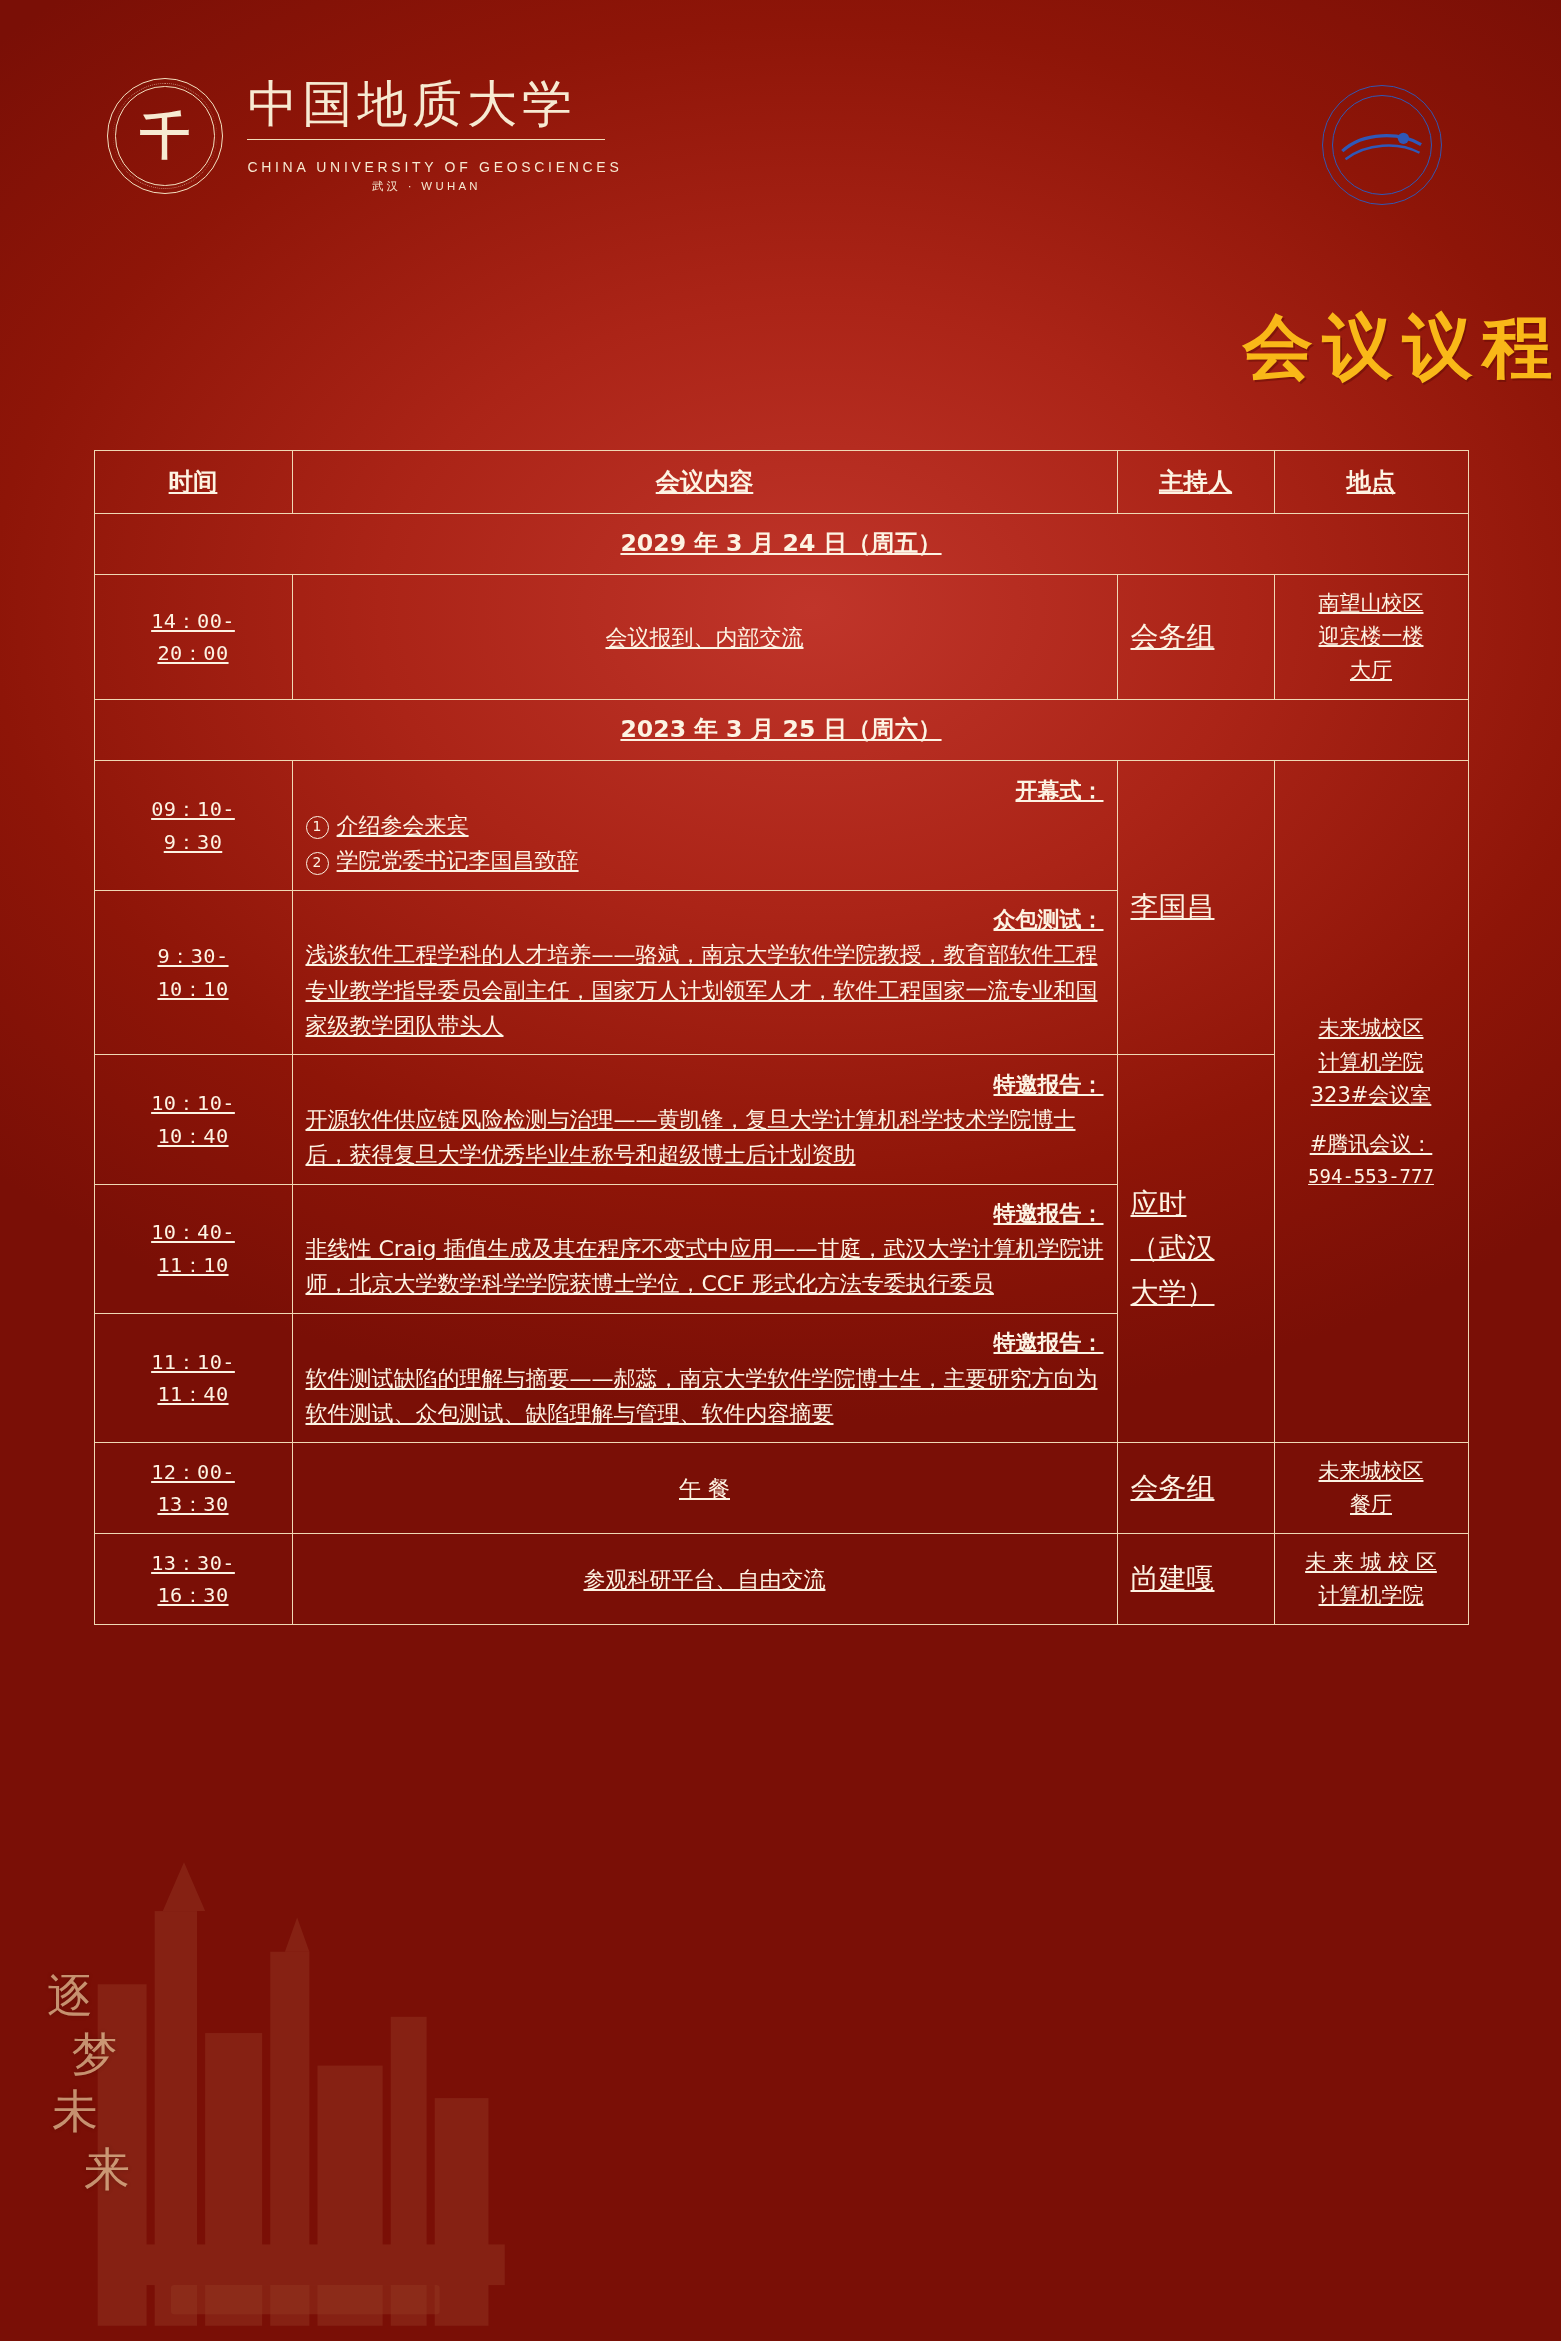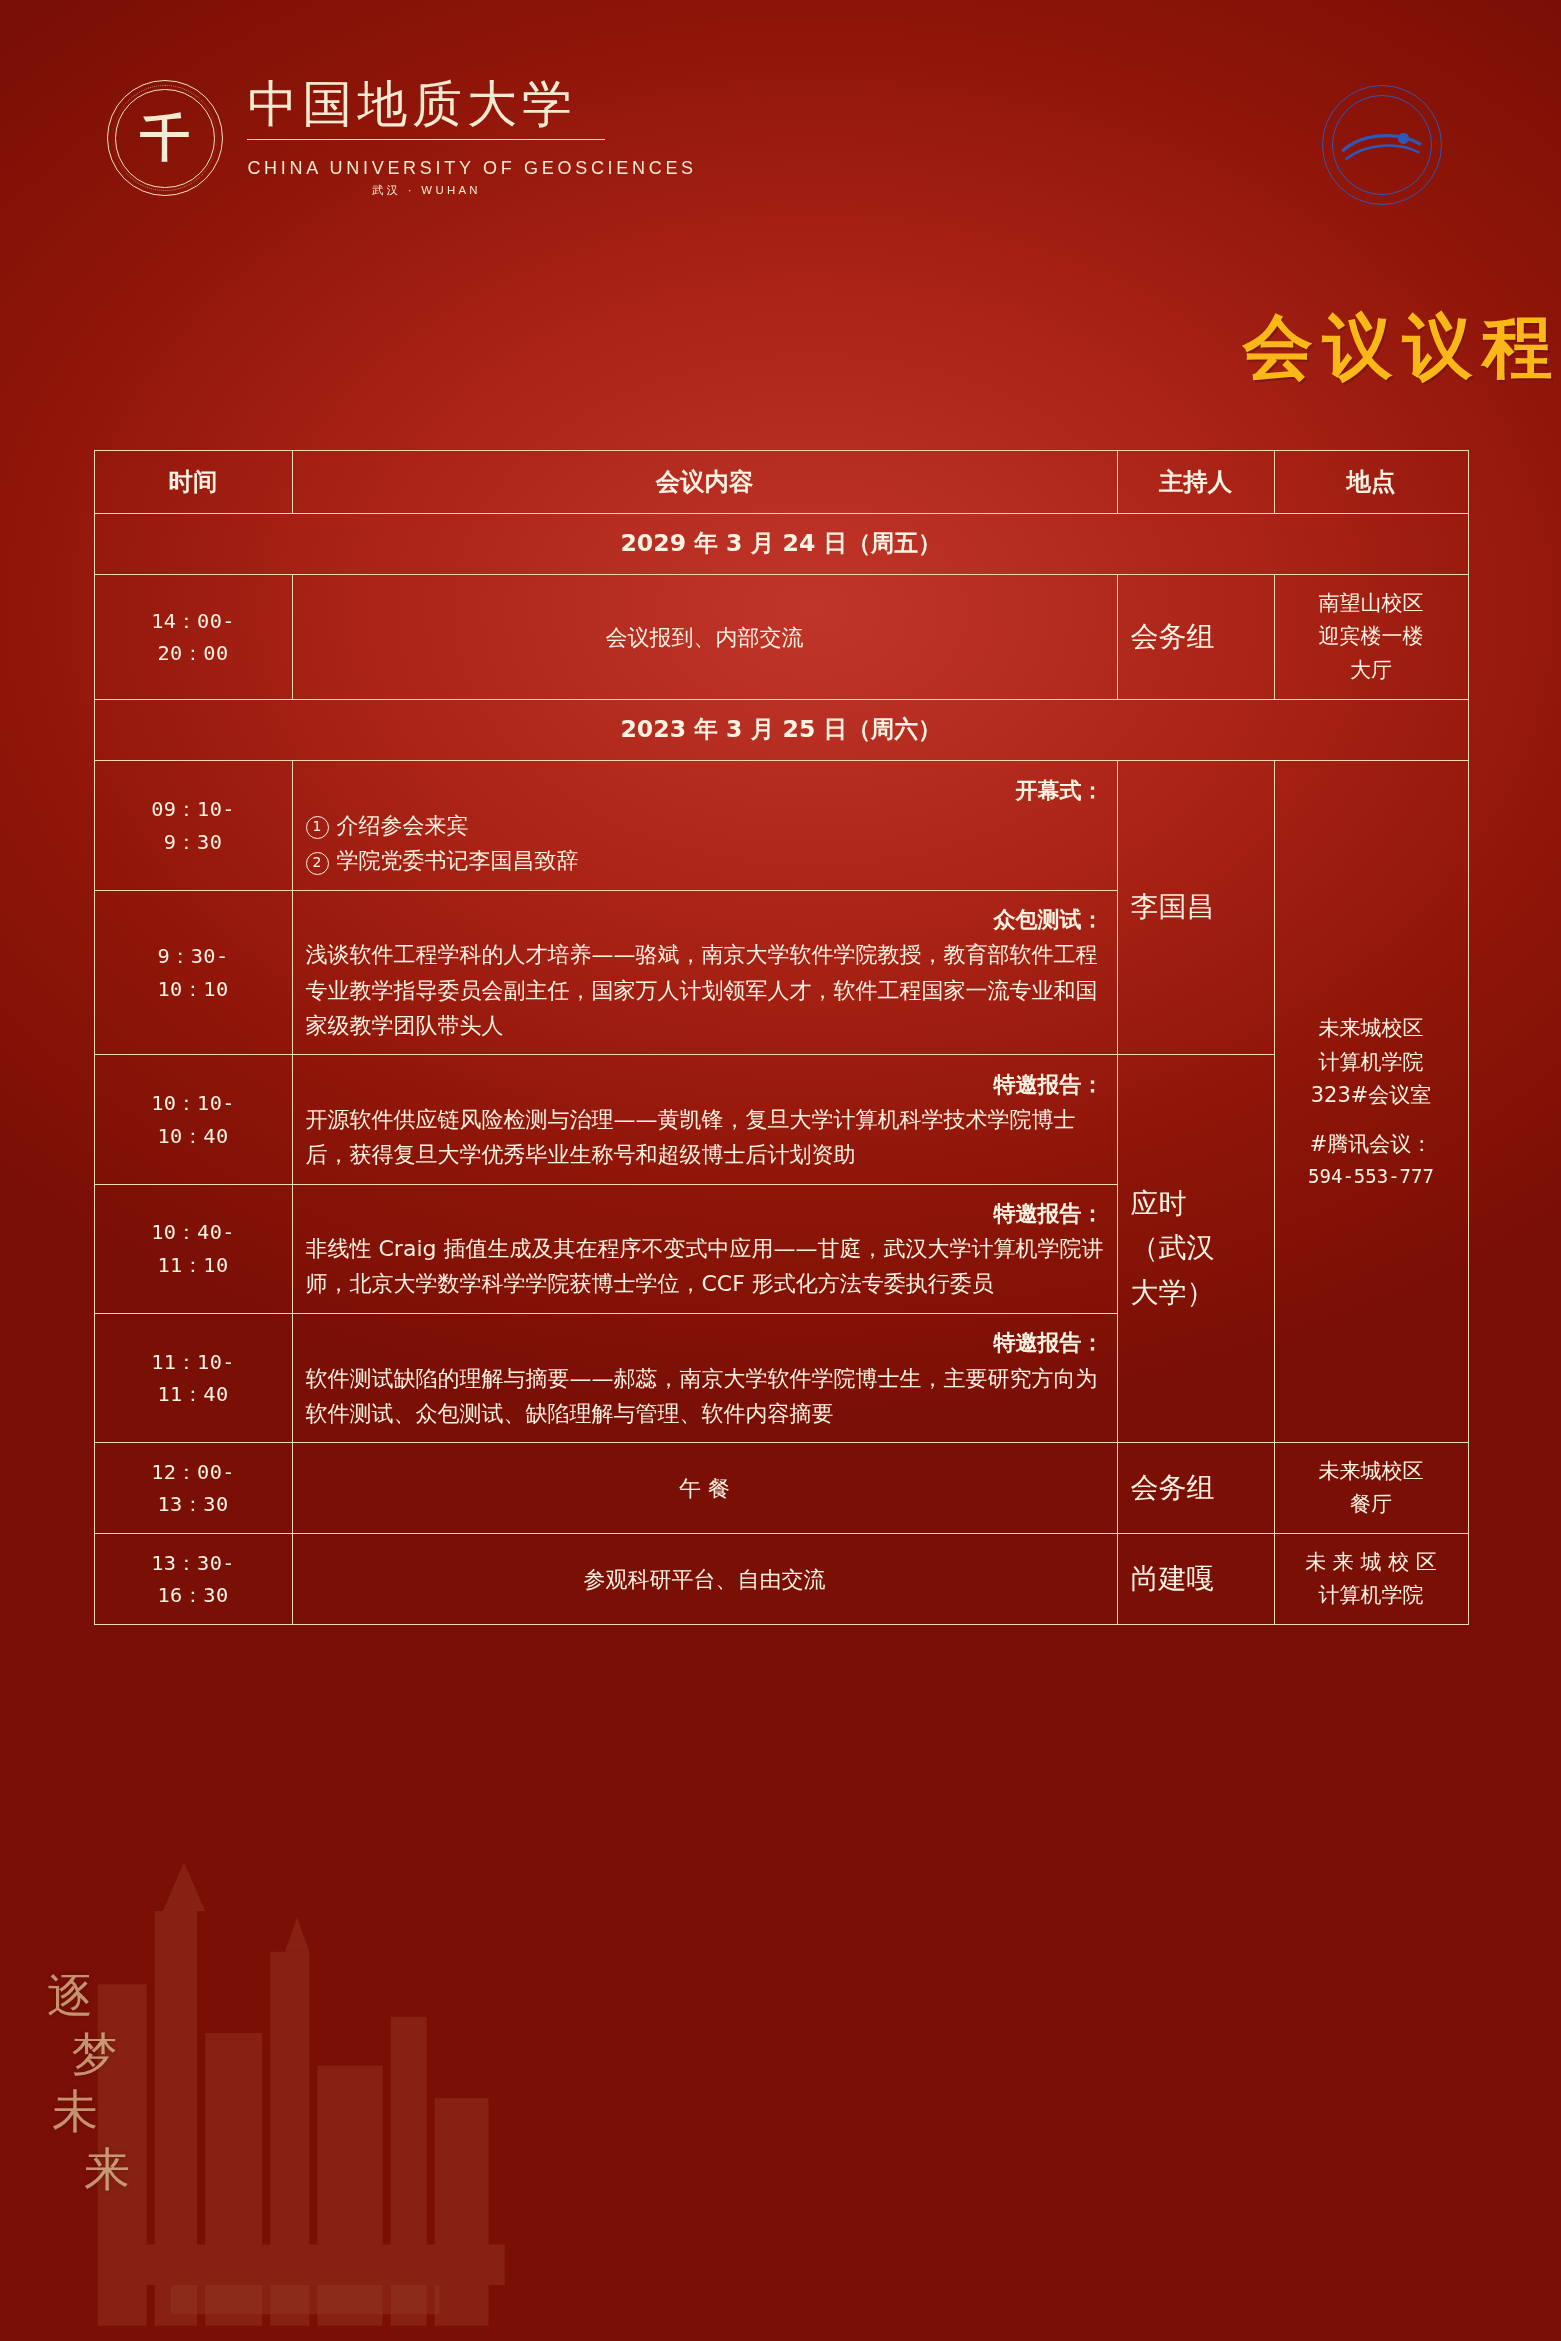--- a/index.html
+++ b/index.html
@@ -112,21 +112,21 @@
     white-space: nowrap;
   }
   .univ-rule {
     margin-top: 8.1px;
     height: 0.8px;
     background: #f0dcb8;
     width: 358px;
   }
   .univ-en {
     margin-top: 19px;
-    font-size: 18px;
+    font-size: 14px;
     letter-spacing: 3.7px;
     white-space: nowrap;
   }
   .univ-city {
     margin-top: 4.1px;
     font-size: 11.4px;
     letter-spacing: 3.3px;
     text-align: center;
     width: 358px;
   }
@@ -171,20 +171,21 @@
 
   table.agenda {
     position: relative;
     margin: 55px auto 16px auto;
     width: 1375px;
     border-collapse: collapse;
     color: #fdf3e3;
     font-size: 21px;
     font-family: "DejaVu Sans", "Liberation Sans", sans-serif;
     background: transparent;
+    text-decoration: underline;
   }
   table.agenda td {
     border: 0.8px solid #f0d8b4;
     padding: 11.4px 13px;
     vertical-align: middle;
     line-height: 1.6;
   }
   .th {
     text-align: center;
     font-size: 24.4px;

